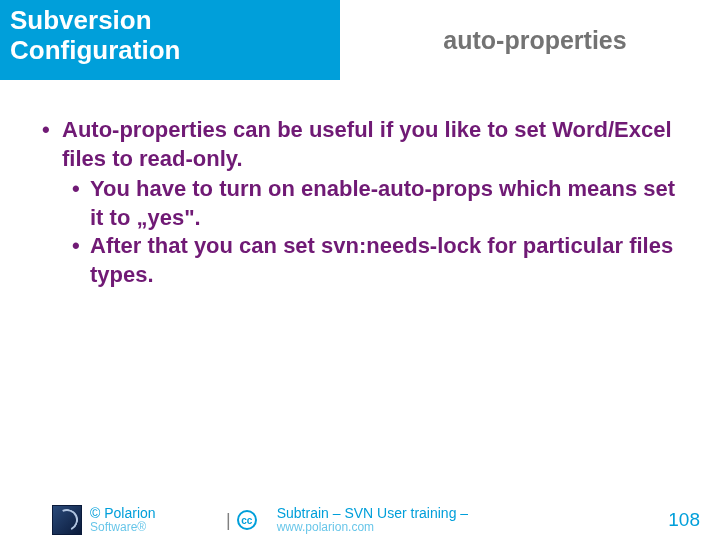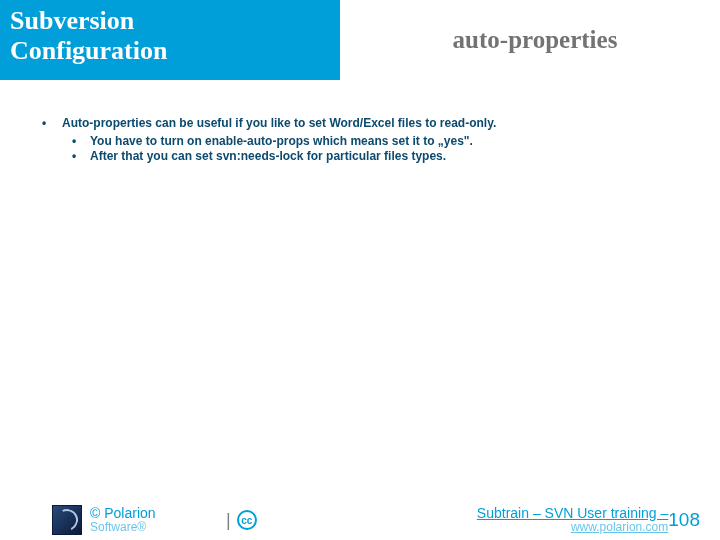--- a/index.html
+++ b/index.html
@@ -1,18 +1,18 @@
 <!DOCTYPE html>
 <html><head>
 <meta charset="utf-8">
 <style>
   * { margin: 0; padding: 0; box-sizing: border-box; }
   html, body { width: 720px; height: 540px; font-family: Arial, Helvetica, sans-serif; background: #fff; overflow: hidden; }
   .slide { width: 720px; height: 540px; position: relative; }
-  .header { display: flex; height: 80px; font-family: Liberation Serif, serif; }
+  .header { display: flex; height: 80px; }
   .header-left {
     background: #009fda;
     color: #fff;
     width: 340px;
     padding: 6px 10px 6px 10px;
     font-weight: 700;
     font-size: 26px;
     line-height: 1.15;
   }
   .header-right {
@@ -20,23 +20,23 @@
     display: flex;
     align-items: center;
     justify-content: center;
     font-weight: 700;
     font-size: 25px;
     color: #737373;
     padding-left: 10px;
   }
   .content {
     padding: 36px 34px 0 34px;
-    font-size: 12px;
+    font-size: 22px;
     line-height: 1.3;
-    color: #0c4a6e;
+    color: #701a75;
   }
   ul.level1 { list-style: none; }
   ul.level1 > li { position: relative; padding-left: 28px; font-weight: 700; }
   ul.level1 > li::before {
     content: "•"; position: absolute; left: 8px; top: 0; font-weight: 700;
   }
   ul.level2 { list-style: none; margin-top: 2px; }
   ul.level2 > li { position: relative; padding-left: 28px; font-weight: 700; }
   ul.level2 > li::before {
     content: "•"; position: absolute; left: 10px; top: 0;
@@ -68,21 +68,21 @@
   .footer-copy { width: 130px; line-height: 1.1; }
   .footer-copy .line2 { font-size: 12px; opacity: 0.6; }
   .footer-sep { color: #808080; margin: 0 6px; font-size: 18px; }
   .cc-badge {
     display: inline-flex; align-items: center; justify-content: center;
     width: 20px; height: 20px; border-radius: 50%;
     border: 2px solid #009fda; color: #009fda;
     font-size: 10px; font-weight: 700;
     margin-right: 20px;
   }
-  .footer-center { flex: 1; text-align: right; line-height: 1.1; text-decoration: underline; }
+  .footer-center { flex: 1; text-align: left; line-height: 1.1; }
   .footer-center .line2 { font-size: 12px; opacity: 0.6; }
   .footer-page { margin-right: 20px; font-size: 19px; }
 </style>
 </head>
 <body>
 
 <div class="slide">
 
   <div class="header">
     <div class="header-left">

